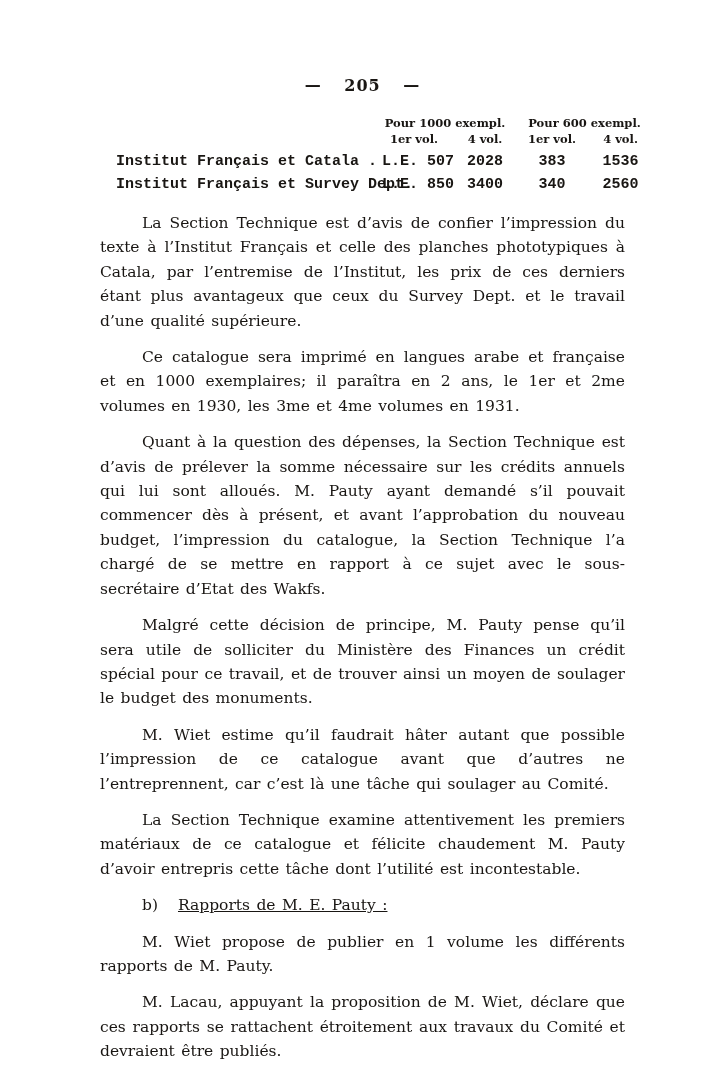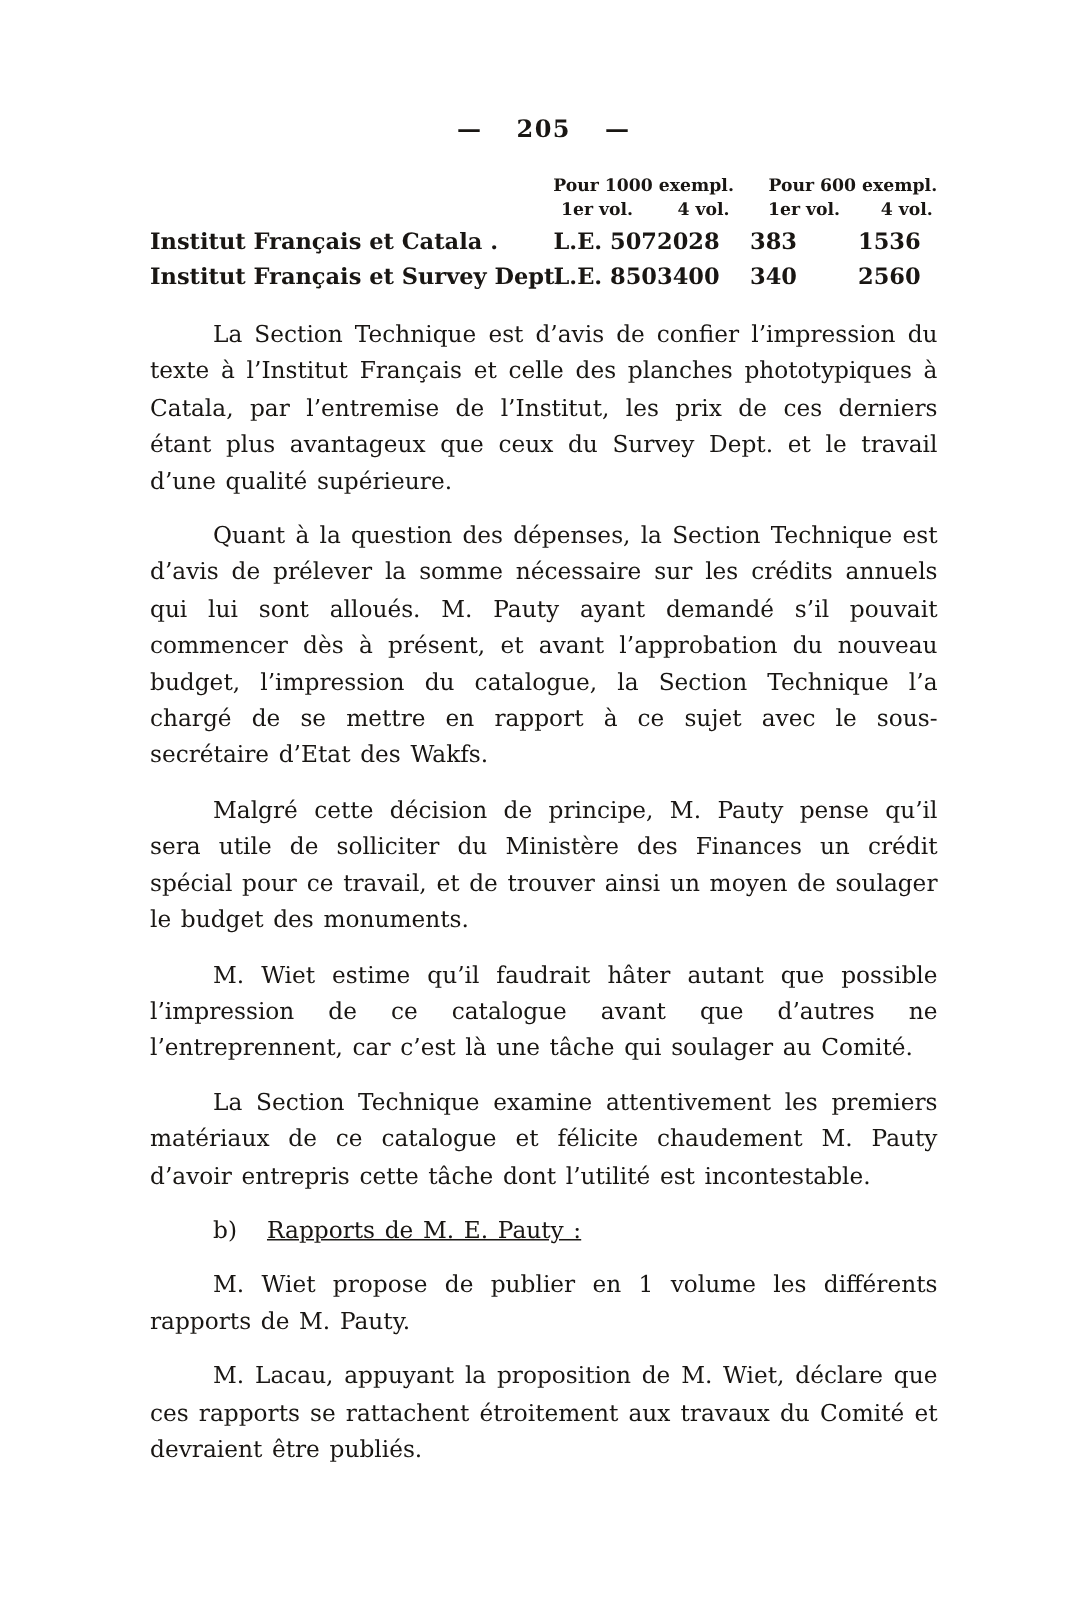--- a/index.html
+++ b/index.html
@@ -28,44 +28,45 @@
     font-size: 16px;
     letter-spacing: 1px;
     word-spacing: 16px;
     margin: 0 0 21px 0;
   }
   table.price-table {
     width: 100%;
     border-collapse: collapse;
     table-layout: fixed;
     font-weight: bold;
-    margin: 0 0 15px 0;
+    margin: 0 0 15px 16px;
   }
   table.price-table td {
     padding: 0;
     white-space: nowrap;
     overflow: visible;
   }
   tr.group-header td {
     font-size: 11.5px;
     text-align: center;
     padding-bottom: 2px;
   }
   tr.sub-header td {
     font-size: 11.5px;
     text-align: center;
     padding-bottom: 4px;
   }
   tr.data-row td {
     font-size: 15px;
     line-height: 23px;
+    font-family: Liberation Mono, monospace;
   }
   td.c-label { text-align: left; }
   td.c-le    { text-align: right; padding-left: 4px; }
-  td.c-num   { text-align: left; }
+  td.c-num   { text-align: center; }
   .para {
     font-size: 15.5px;
     line-height: 24.4px;
     text-align: justify;
     text-indent: 42px;
     word-spacing: 1.5px;
     margin: 12px 0 11px 0;
   }
   .para.item {
     text-align: left;
@@ -117,20 +118,21 @@
       <td class="c-label">Institut Français et Survey Dept.</td>
       <td class="c-le">L.E. 850</td>
       <td class="c-num">3400</td>
       <td class="c-num">340</td>
       <td class="c-num">2560</td>
     </tr>
   </tbody>
     </table>
 
   <p class="para">La Section Technique est d’avis de confier l’impression du texte à l’Institut Français et celle des planches phototypiques à Catala, par l’entremise de l’Institut, les prix de ces derniers étant plus avantageux que ceux du Survey Dept. et le travail d’une qualité supérieure.</p>
+  <p class="para">Ce catalogue sera imprimé en langues arabe et française et en 1000 exemplaires; il paraîtra en 2 ans, le 1er et 2me volumes en 1930, les 3me et 4me volumes en 1931.</p>
   <p class="para">Quant à la question des dépenses, la Section Technique est d’avis de prélever la somme nécessaire sur les crédits annuels qui lui sont alloués. M. Pauty ayant demandé s’il pouvait commencer dès à présent, et avant l’approbation du nouveau budget, l’impression du catalogue, la Section Technique l’a chargé de se mettre en rapport à ce sujet avec le sous-secrétaire d’Etat des Wakfs.</p>
   <p class="para">Malgré cette décision de principe, M. Pauty pense qu’il sera utile de solliciter du Ministère des Finances un crédit spécial pour ce travail, et de trouver ainsi un moyen de soulager le budget des monuments.</p>
   <p class="para">M. Wiet estime qu’il faudrait hâter autant que possible l’impression de ce catalogue avant que d’autres ne l’entreprennent, car c’est là une tâche qui soulager au Comité.</p>
   <p class="para">La Section Technique examine attentivement les premiers matériaux de ce catalogue et félicite chaudement M. Pauty d’avoir entrepris cette tâche dont l’utilité est incontestable.</p>
 
   <p class="para item">
     <span class="marker">b)</span><span>Rapports de M. E. Pauty :</span>
   </p>
 
   <p class="para">M. Wiet propose de publier en 1 volume les différents rapports de M. Pauty.</p>

